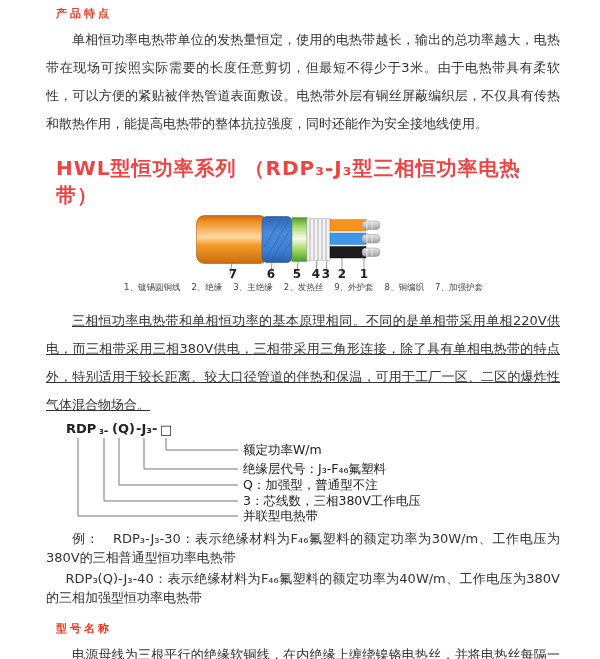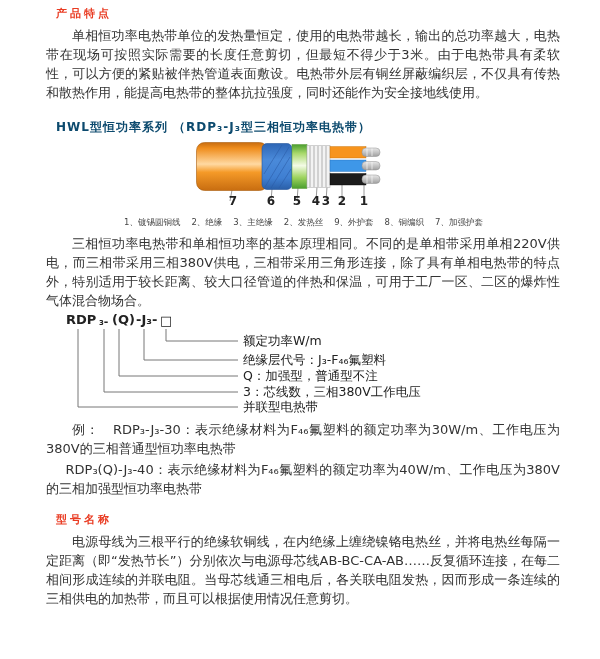--- a/index.html
+++ b/index.html
@@ -7,50 +7,50 @@
     width:600px;height:659px;background:#ffffff;
     font-family:"DejaVu Sans","Liberation Sans",sans-serif;
     color:#333;overflow:hidden;
   }
   .content{padding:6px 40px 0 46px;}
   .heading-red{
     color:#e93b22;font-size:11px;font-weight:bold;
     letter-spacing:3px;margin:0 0 5px 10px;
   }
   .heading-blue{
-    color:#0c4a6e;font-size:12px;font-weight:bold;
+    color:#ef4444;font-size:20px;font-weight:bold;
     letter-spacing:1px;margin:17px 0 6px 10px;
   }
   p.body-text{
-    font-size:13px;line-height:19px;margin:0;color:#333;
+    font-size:13px;line-height:28px;margin:0;color:#333;
     text-indent:2em;text-align:justify;
   }
   
   .figure{position:relative;height:92px;margin-top:4px;}
   .cable-svg{position:absolute;left:150px;top:0;}
   .num{
     position:absolute;top:52px;width:12px;text-align:center;
     font-size:12px;font-weight:bold;color:#222;
   }
   .caption{
-    position:absolute;top:75px;left:78px;right:0;
+    position:absolute;top:67px;left:78px;right:0;
     display:flex;gap:11px;font-size:8.5px;color:#444;white-space:nowrap;
   }
   
   .model-svg{display:block;margin:2px 0 0 4px;}
   .model-svg text{fill:#222;}
   .model-token{font-size:13px;font-weight:bold;}
   .model-token-sub{font-size:11px;font-weight:bold;}
   .model-label{font-size:12.5px;}
   p.example{font-size:13px;line-height:19px;margin:2px 0 0 0;color:#333;text-align:justify;}
   .ex1{text-indent:2em;}
   .ex2{text-indent:1.5em;}
   .mt14{margin-top:14px;}
   .mt16{margin-top:16px;}
-  .mt8{margin-top:8px;}
+  .mt8{margin-top:8px;text-decoration:underline;}
 </style>
 </head>
 <body>
 
 <div class="content">
 
   <h2 class="heading-red">产品特点</h2>
   <p class="body-text">单相恒功率电热带单位的发热量恒定，使用的电热带越长，输出的总功率越大，电热带在现场可按照实际需要的长度任意剪切，但最短不得少于3米。由于电热带具有柔软性，可以方便的紧贴被伴热管道表面敷设。电热带外层有铜丝屏蔽编织层，不仅具有传热和散热作用，能提高电热带的整体抗拉强度，同时还能作为安全接地线使用。</p>
 
   <h2 class="heading-blue">HWL型恒功率系列 （RDP₃-J₃型三相恒功率电热带）</h2>

